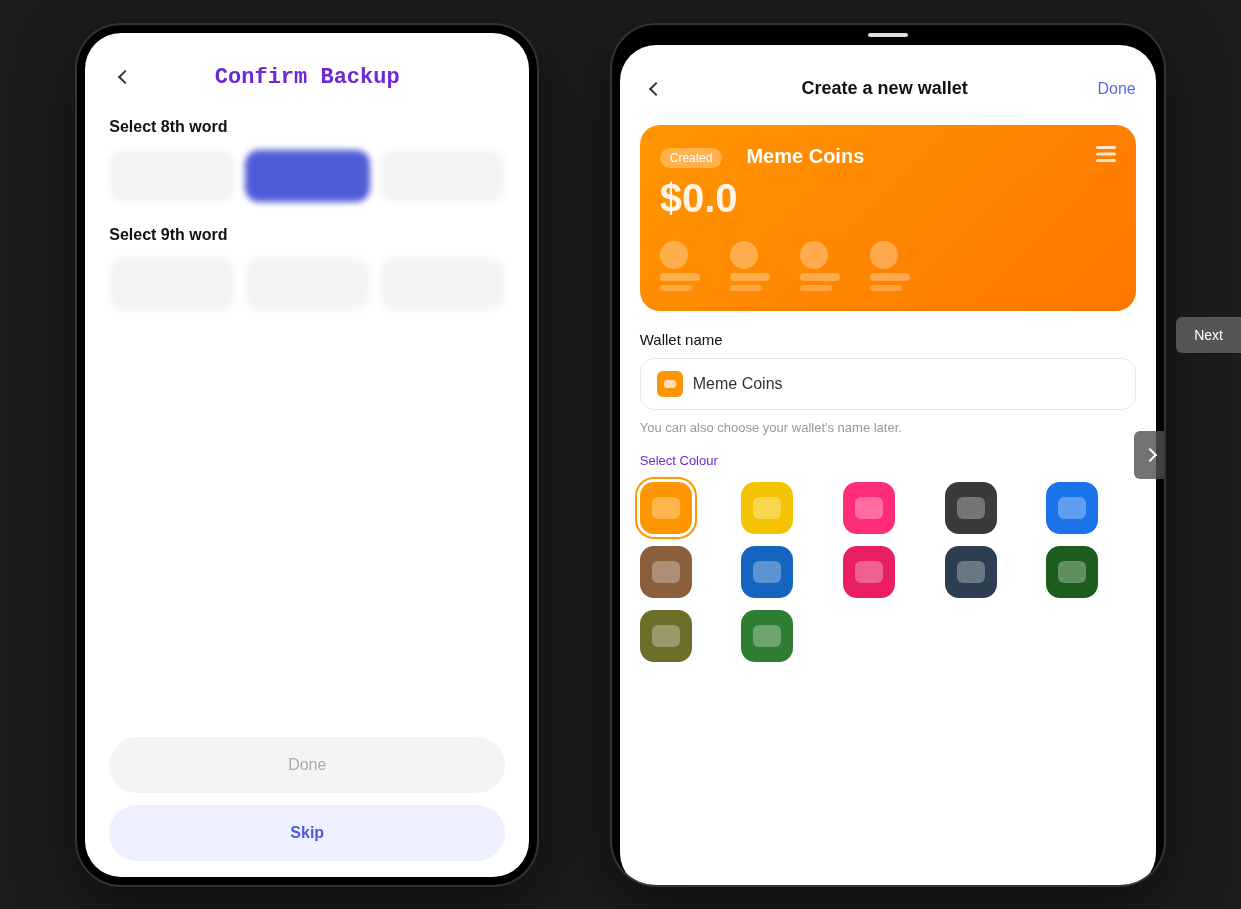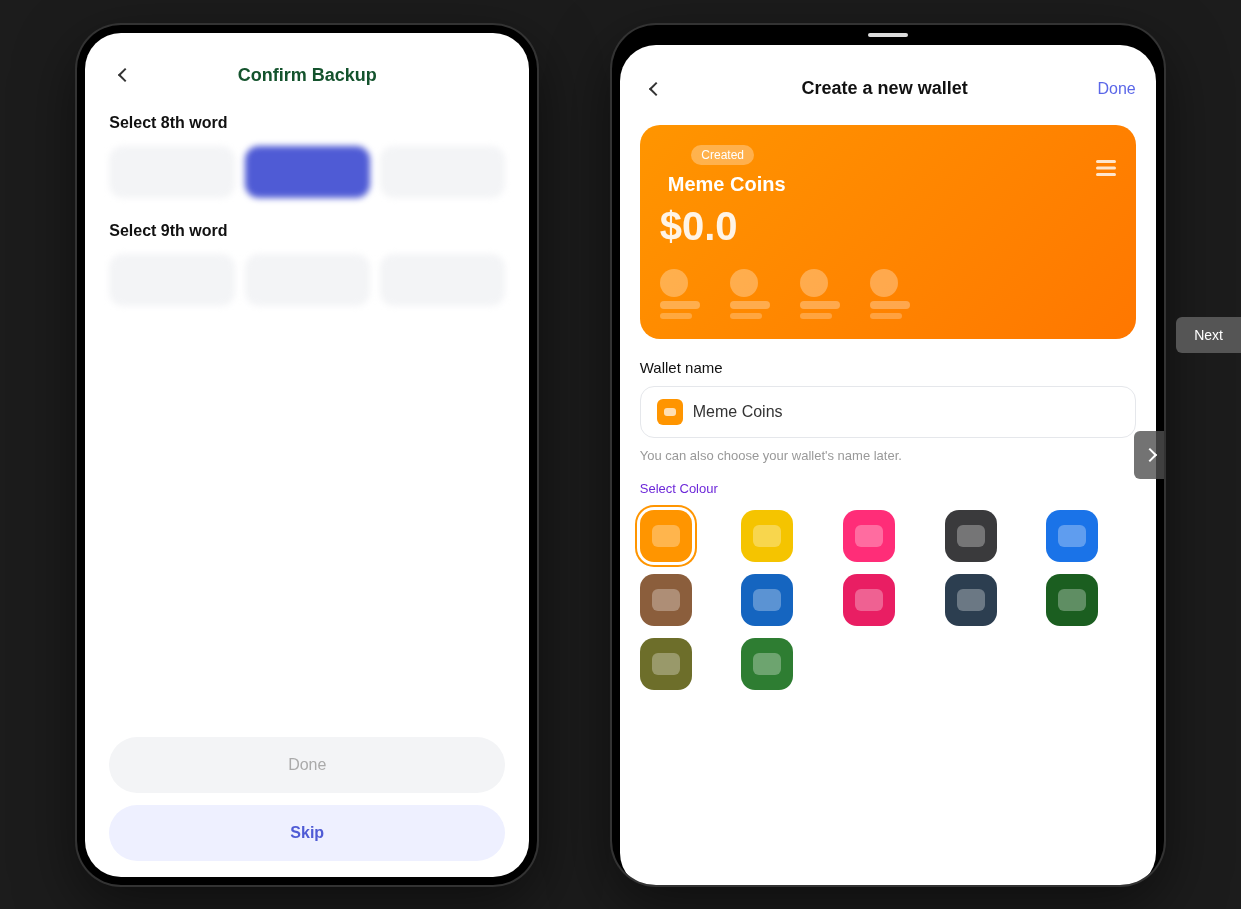--- a/index.html
+++ b/index.html
@@ -74,23 +74,24 @@
       cursor: pointer;
     }
     .back-chevron {
       width: 10px;
       height: 10px;
       border-left: 2px solid #333;
       border-bottom: 2px solid #333;
       transform: rotate(45deg);
     }
     .screen-title {
-      font-size: 18px;
+      font-size: 22px;
       font-weight: 600;
-      color: #14532d;
+      color: #6d28d9;
+      font-family: Liberation Mono, monospace;
     }
     .subtitle {
       font-size: 14px;
       color: #999;
       margin-bottom: 24px;
     }
     .word-section {
       margin-bottom: 24px;
     }
     .word-label {
@@ -419,21 +420,21 @@
         <div class="right-header">
           <div class="back-btn" style="position:relative;left:auto;">
             <div class="back-chevron"></div>
           </div>
           <span class="right-title">Create a new wallet</span>
           <span class="done-link">Done</span>
         </div>
 
         <div class="wallet-card">
           <div class="wallet-card-header">
-            <div style="display:flex;align-items:center;gap:8px;flex-direction:column;">
+            <div style="display:flex;align-items:flex-end;gap:16px;">
               <span class="created-badge">Created</span>
               <span class="wallet-card-name">Meme Coins</span>
             </div>
             <div style="cursor:pointer;">
               <svg width="20" height="16" viewBox="0 0 20 16" fill="none">
                 <rect x="0" y="0" width="20" height="3" rx="1.5" fill="rgba(255,255,255,0.8)"></rect>
                 <rect x="0" y="6.5" width="20" height="3" rx="1.5" fill="rgba(255,255,255,0.8)"></rect>
                 <rect x="0" y="13" width="20" height="3" rx="1.5" fill="rgba(255,255,255,0.8)"></rect>
               </svg>
             </div>

